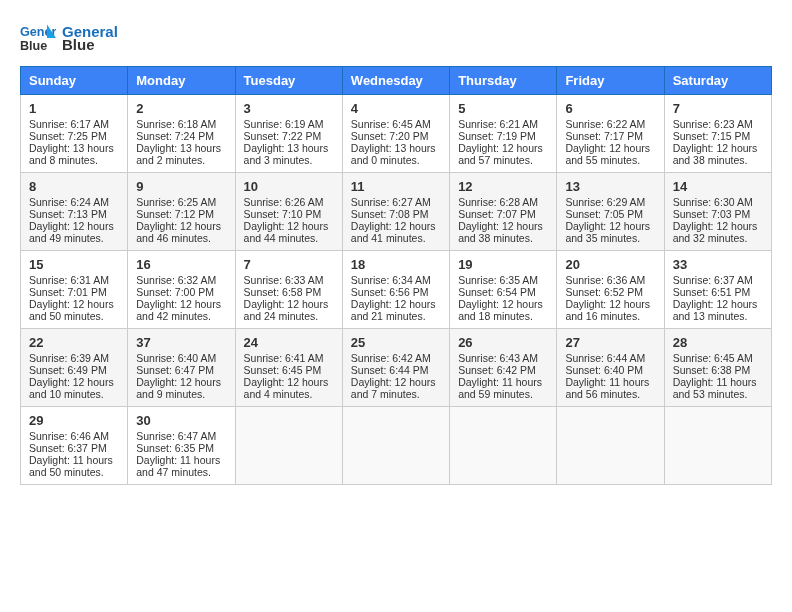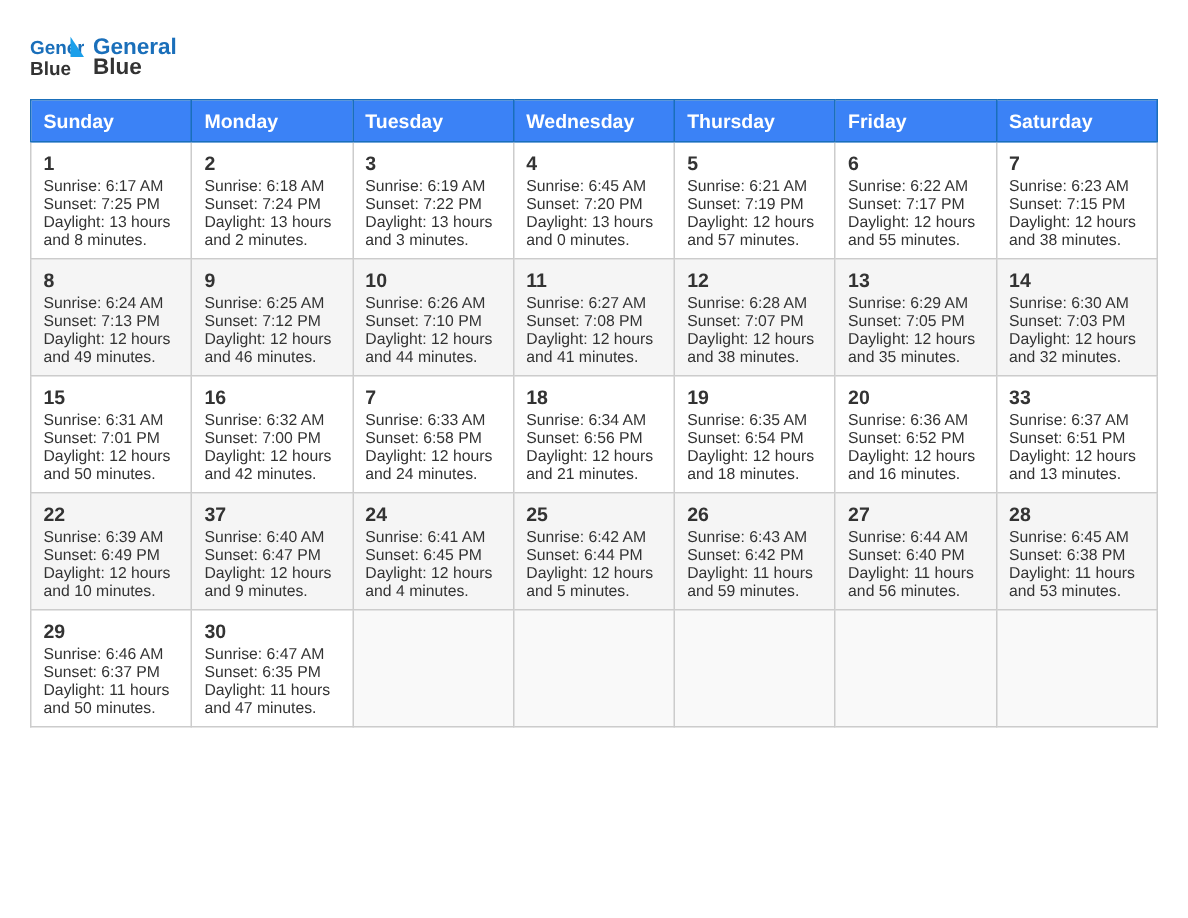--- a/index.html
+++ b/index.html
@@ -280,21 +280,21 @@
           <div>Sunrise: 6:41 AM</div>
           <div>Sunset: 6:45 PM</div>
           <div>Daylight: 12 hours</div>
           <div>and 4 minutes.</div>
         </td>
         <td>
           <span class="day-num">25</span>
           <div>Sunrise: 6:42 AM</div>
           <div>Sunset: 6:44 PM</div>
           <div>Daylight: 12 hours</div>
-          <div>and 5 minutes.</div>
+          <div>and 7 minutes.</div>
         </td>
         <td>
           <span class="day-num">26</span>
           <div>Sunrise: 6:43 AM</div>
           <div>Sunset: 6:42 PM</div>
           <div>Daylight: 11 hours</div>
           <div>and 59 minutes.</div>
         </td>
         <td>
           <span class="day-num">27</span>

